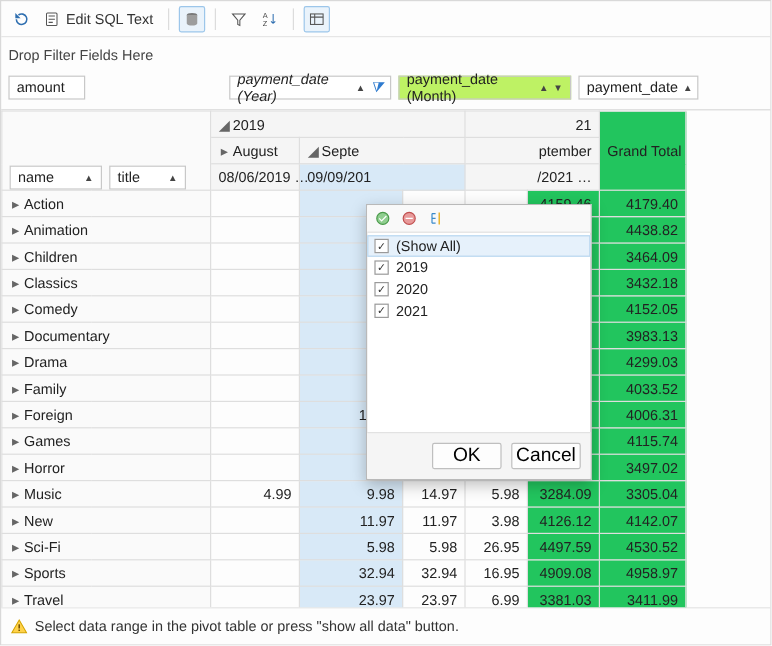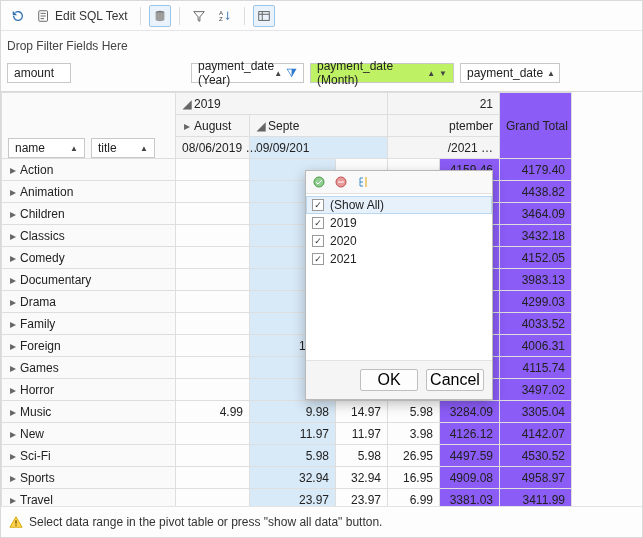--- a/index.html
+++ b/index.html
@@ -23,21 +23,21 @@
 
   
   .pivot-wrap { flex: 1; position: relative; overflow: hidden; border-top: 1px solid #d9d9d9; }
   .pivot { position: absolute; inset: 0; overflow: hidden; }
 
   table.pvt { border-collapse: collapse; width: 100%; table-layout: fixed; }
   table.pvt td, table.pvt th { border: 1px solid #dedede; height: 22px; padding: 0 6px; font-weight: normal; white-space: nowrap; }
   th { background: #f5f5f5; text-align: left; }
   .num { text-align: right; }
   .sel-col { background: #d8e9f7; margin-left: 24px; }
-  .gt-col { background: #8b5cf6; }
+  .gt-col { background: #22c55e; }
   .row-head { background: #fafafa; }
 
   .exp { display: inline-block; width: 10px; text-align: center; color: #666; margin-right: 2px; }
   .tri { font-size: 8px; color: #444; }
   .tri-up::before { content: "▲"; }
   .tri-dn::before { content: "▼"; }
 
   .ftr { border-top: 1px solid #e4e4e4; padding: 8px 8px; display: flex; align-items: center; gap: 6px; color: #333; }
   .warn { color: #e4a400; }
 
@@ -105,21 +105,21 @@
 
   <div class="filter-area">
     <span>Drop Filter Fields Here</span>
   </div>
 
   <div class="field-zone">
     <div class="field-pill small">
       <span>amount</span>
     </div>
     <div style="width:108px;"></div>
-    <div class="field-pill" style="width:113px;">
+    <div class="field-pill" style="width:135px;font-style:italic;">
       <span>payment_date (Year)</span>
       <span class="tri tri-up" style="margin-left:auto;"></span>
       <span class="funnel" style="color:#2e7bcf;margin-left:4px;">⧩</span>
     </div>
     <div class="field-pill" style="width:144px;background:#bef264;">
       <span>payment_date (Month)</span>
       <span class="tri tri-up" style="margin-left:4px;"></span>
       <span class="tri tri-dn" style="margin-left:4px;"></span>
     </div>
     <div class="field-pill" style="width:100px;">

